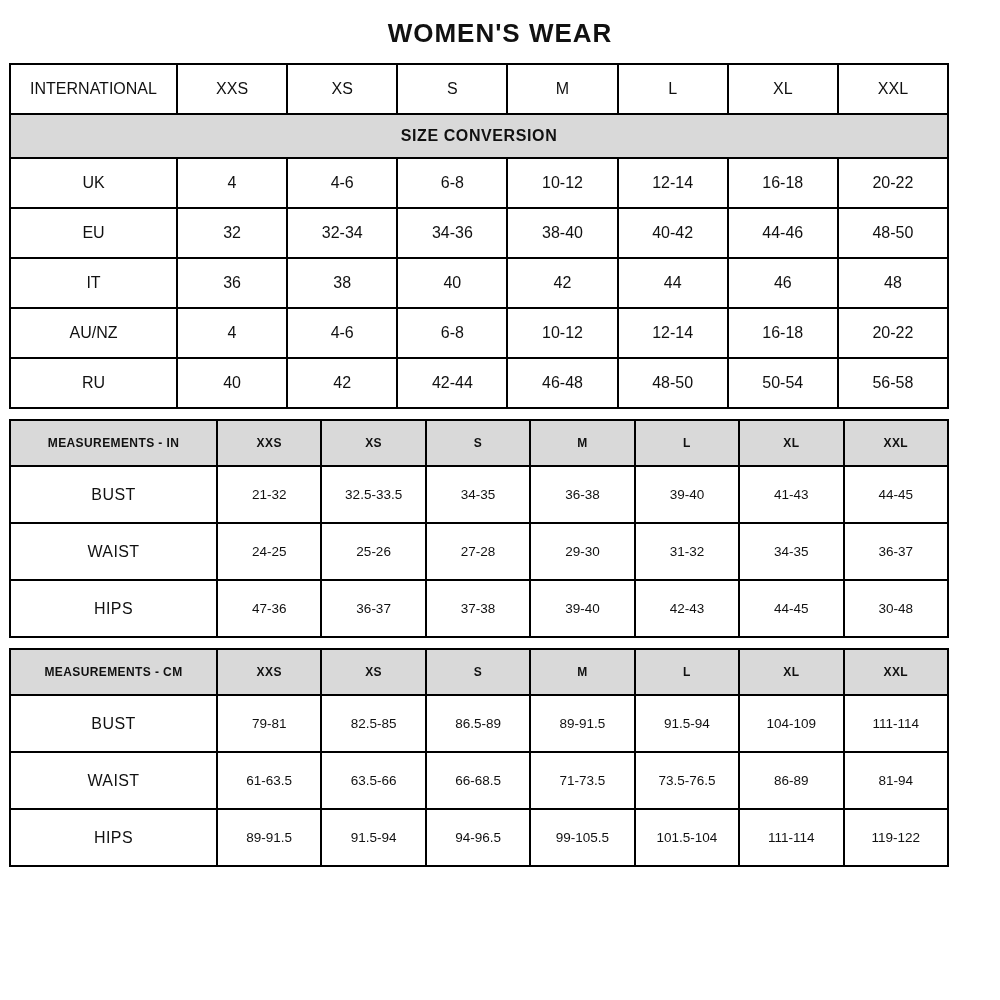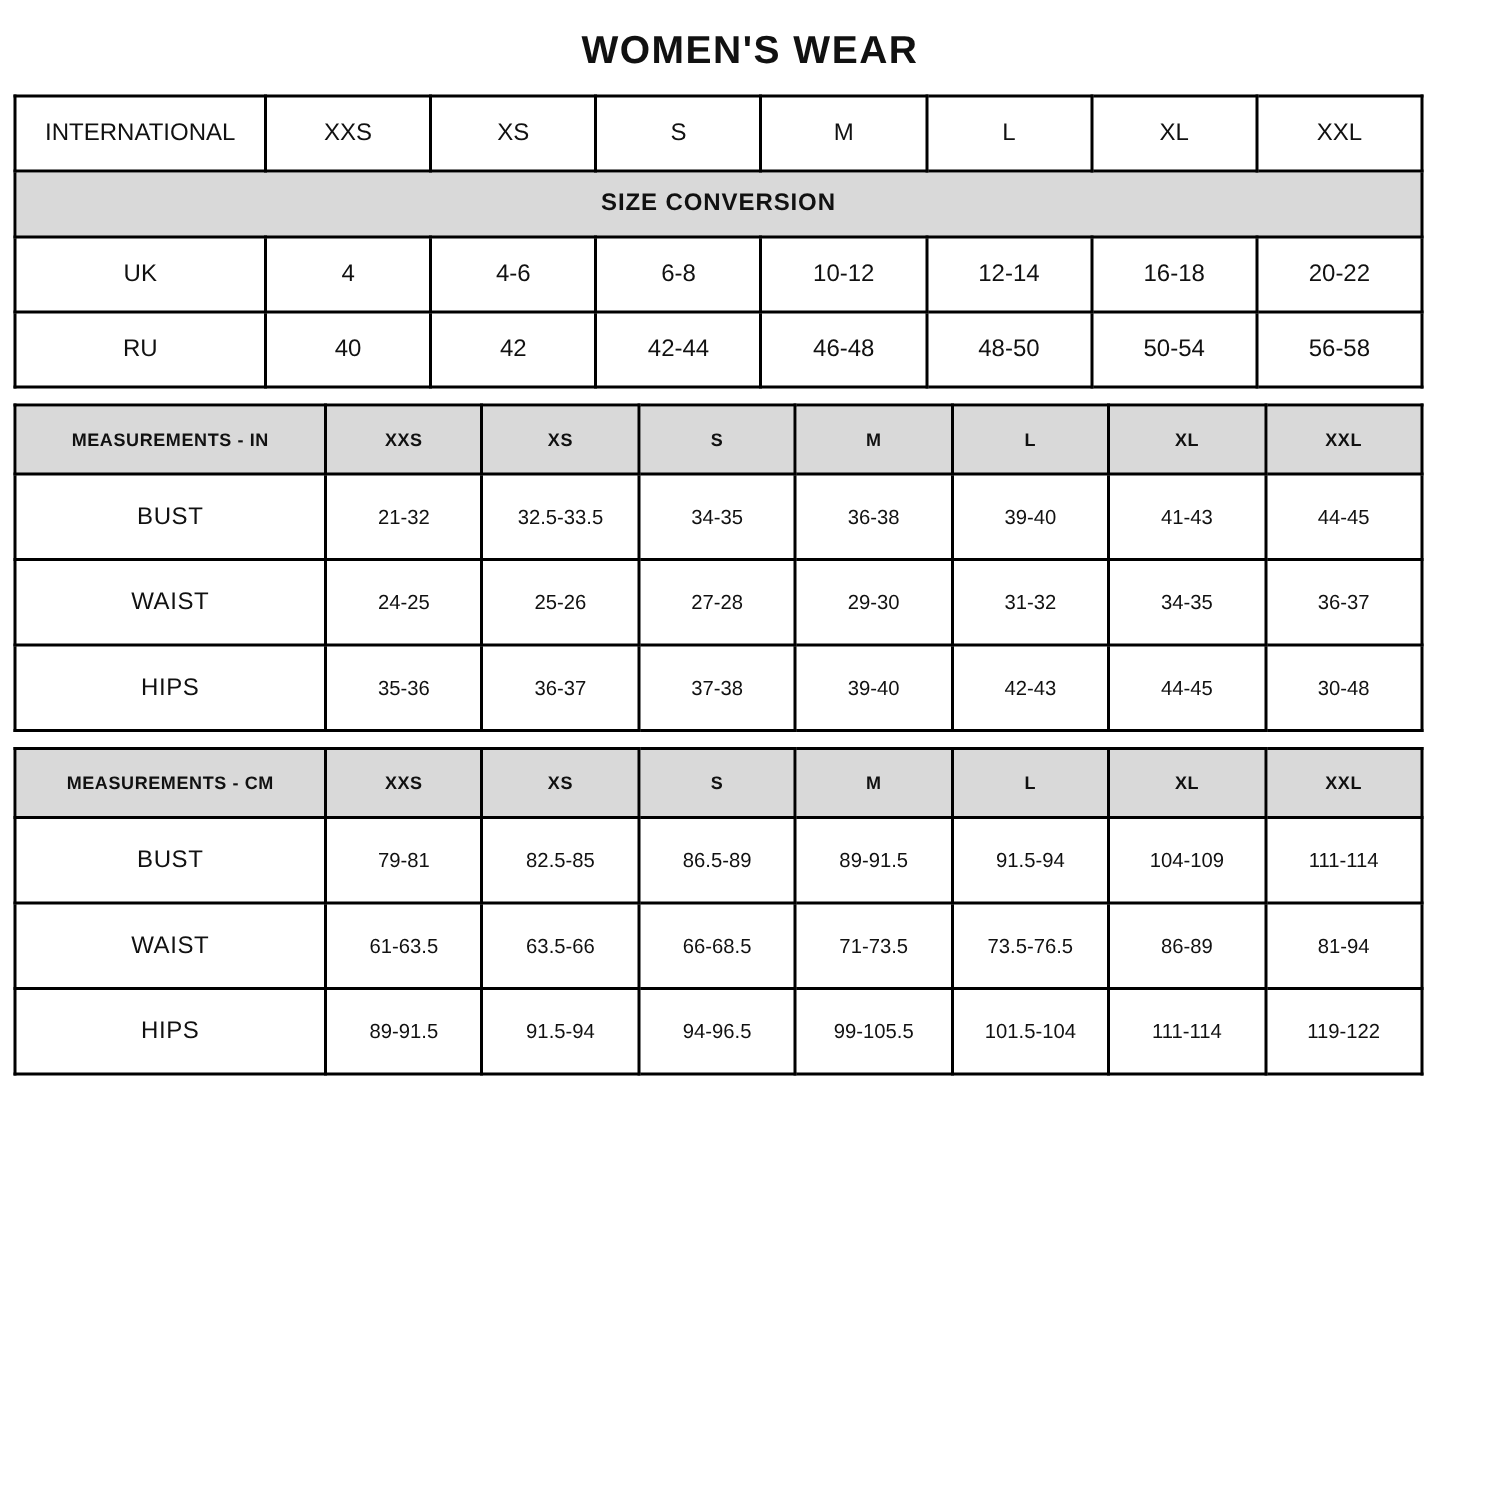--- a/index.html
+++ b/index.html
@@ -102,20 +102,50 @@
         <td>UK</td>
         <td>4</td>
         <td>4-6</td>
         <td>6-8</td>
         <td>10-12</td>
         <td>12-14</td>
         <td>16-18</td>
         <td>20-22</td>
       </tr>
       <tr>
+        <td>EU</td>
+        <td>32</td>
+        <td>32-34</td>
+        <td>34-36</td>
+        <td>38-40</td>
+        <td>40-42</td>
+        <td>44-46</td>
+        <td>48-50</td>
+      </tr>
+      <tr>
+        <td>IT</td>
+        <td>36</td>
+        <td>38</td>
+        <td>40</td>
+        <td>42</td>
+        <td>44</td>
+        <td>46</td>
+        <td>48</td>
+      </tr>
+      <tr>
+        <td>AU/NZ</td>
+        <td>4</td>
+        <td>4-6</td>
+        <td>6-8</td>
+        <td>10-12</td>
+        <td>12-14</td>
+        <td>16-18</td>
+        <td>20-22</td>
+      </tr>
+      <tr>
         <td>RU</td>
         <td>40</td>
         <td>42</td>
         <td>42-44</td>
         <td>46-48</td>
         <td>48-50</td>
         <td>50-54</td>
         <td>56-58</td>
       </tr>
     </tbody>
@@ -154,21 +184,21 @@
         <td class="val">24-25</td>
         <td class="val">25-26</td>
         <td class="val">27-28</td>
         <td class="val">29-30</td>
         <td class="val">31-32</td>
         <td class="val">34-35</td>
         <td class="val">36-37</td>
       </tr>
       <tr>
         <td class="rowlabel">HIPS</td>
-        <td class="val">35-36</td>
+        <td class="val">47-36</td>
         <td class="val">36-37</td>
         <td class="val">37-38</td>
         <td class="val">39-40</td>
         <td class="val">42-43</td>
         <td class="val">44-45</td>
         <td class="val">30-48</td>
       </tr>
     </tbody>
   </table>
 

